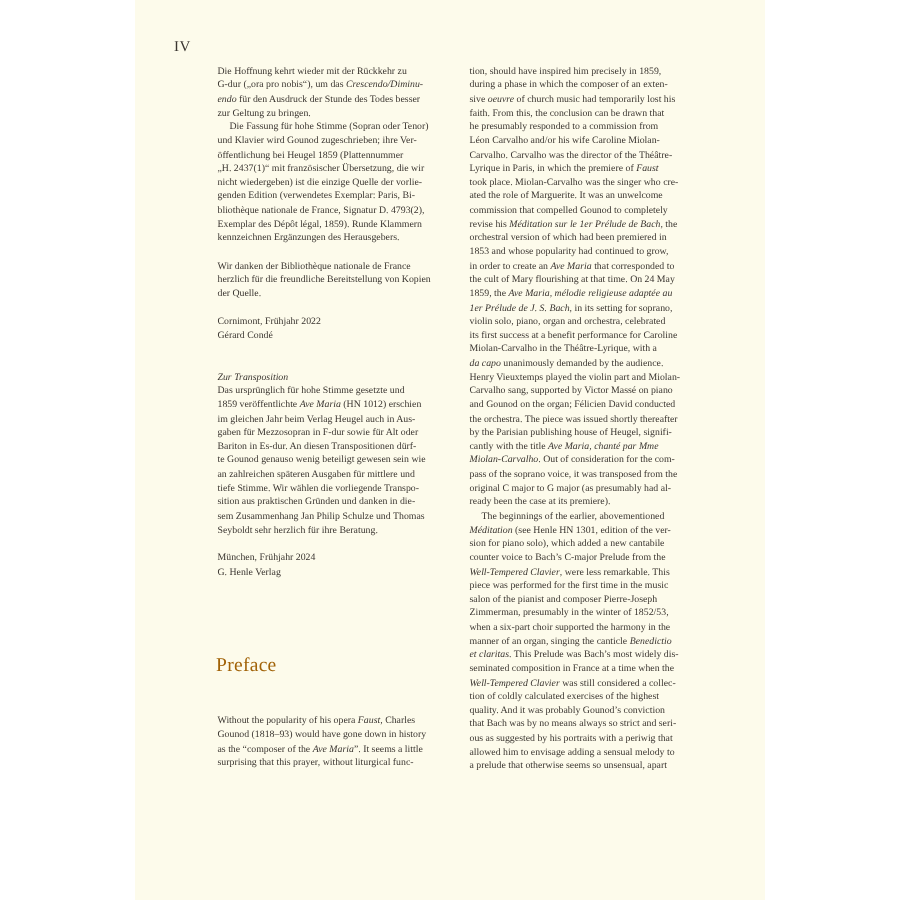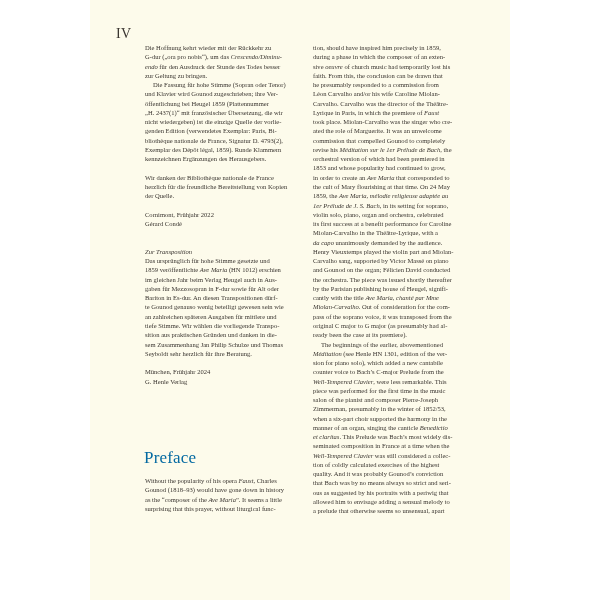--- a/index.html
+++ b/index.html
@@ -8,33 +8,33 @@
     background: #ffffff;
     font-family: "Liberation Serif", "DejaVu Serif", serif;
     color: #3a3530;
   }
   .page {
     position: absolute; left: 90px; top: 0; width: 420px; height: 600px;
     background: #fdfbeb;
   }
   .page-number {
     position: absolute; left: 116px; top: 26px;
-    font-size: 14px; letter-spacing: 0.3px; color: #3a3530;
+    font-size: 10px; letter-spacing: 0.3px; color: #3a3530;
   }
   .col { position: absolute; font-size: 6.55px; line-height: 9.28px; }
   .col-left { left: 145px; width: 163px; }
   .col-right { left: 313px; width: 164px; }
   .line { white-space: nowrap; height: 9.28px; display: block; }
   .line i, .line .it { font-style: italic; }
   .indent { padding-left: 8px; }
   .gap { height: 9.28px; display: block; }
   .heading-it { font-style: italic; }
   .preface-title {
-    position: absolute; left: 144px; top: 448px;
-    font-size: 17px; color: #0369a1; letter-spacing: 0.2px;
+    position: absolute; left: 144px; top: 435px;
+    font-size: 13px; color: #a16207; letter-spacing: 0.2px;
   }
 </style>
 </head>
 <body>
 
 <div class="page"></div>
 
 <div class="page-number">IV</div>
 
 <div class="col col-left" style="top:43px;">

